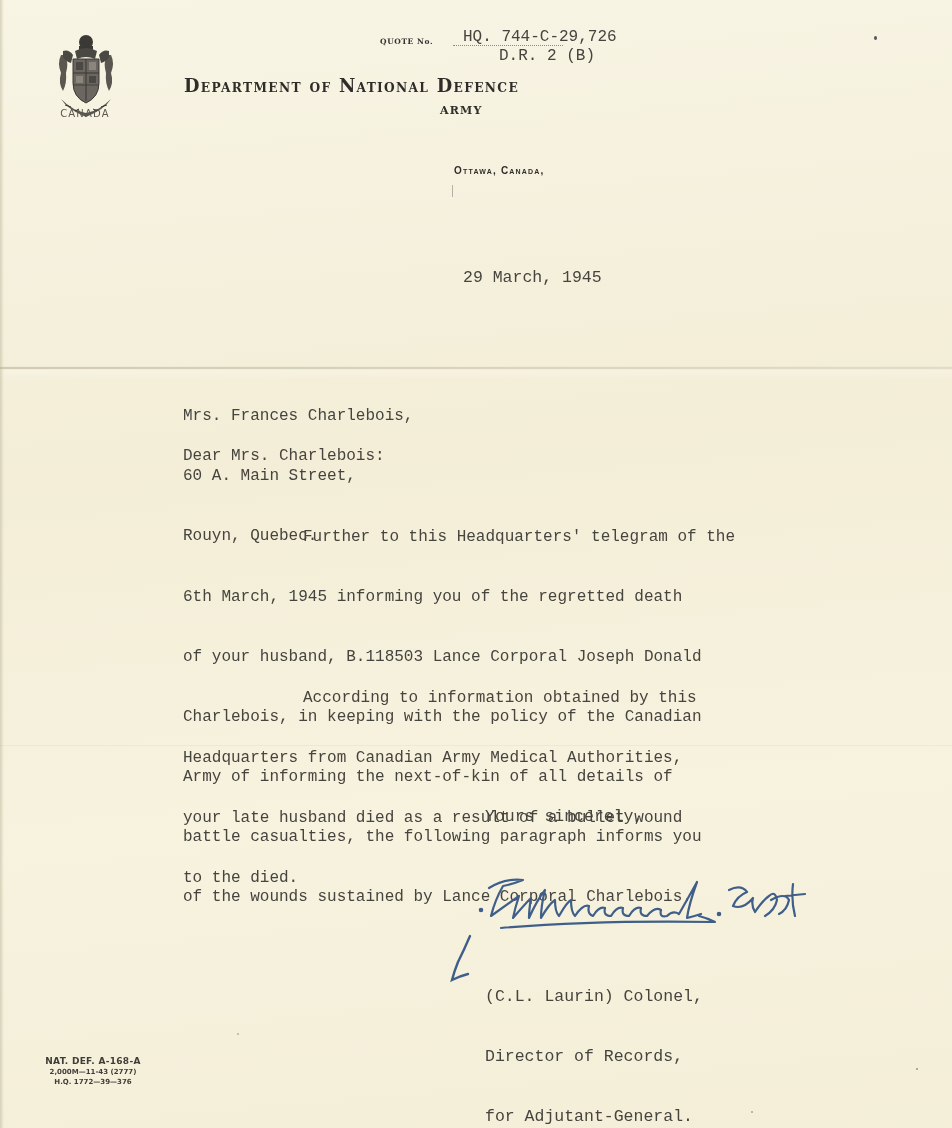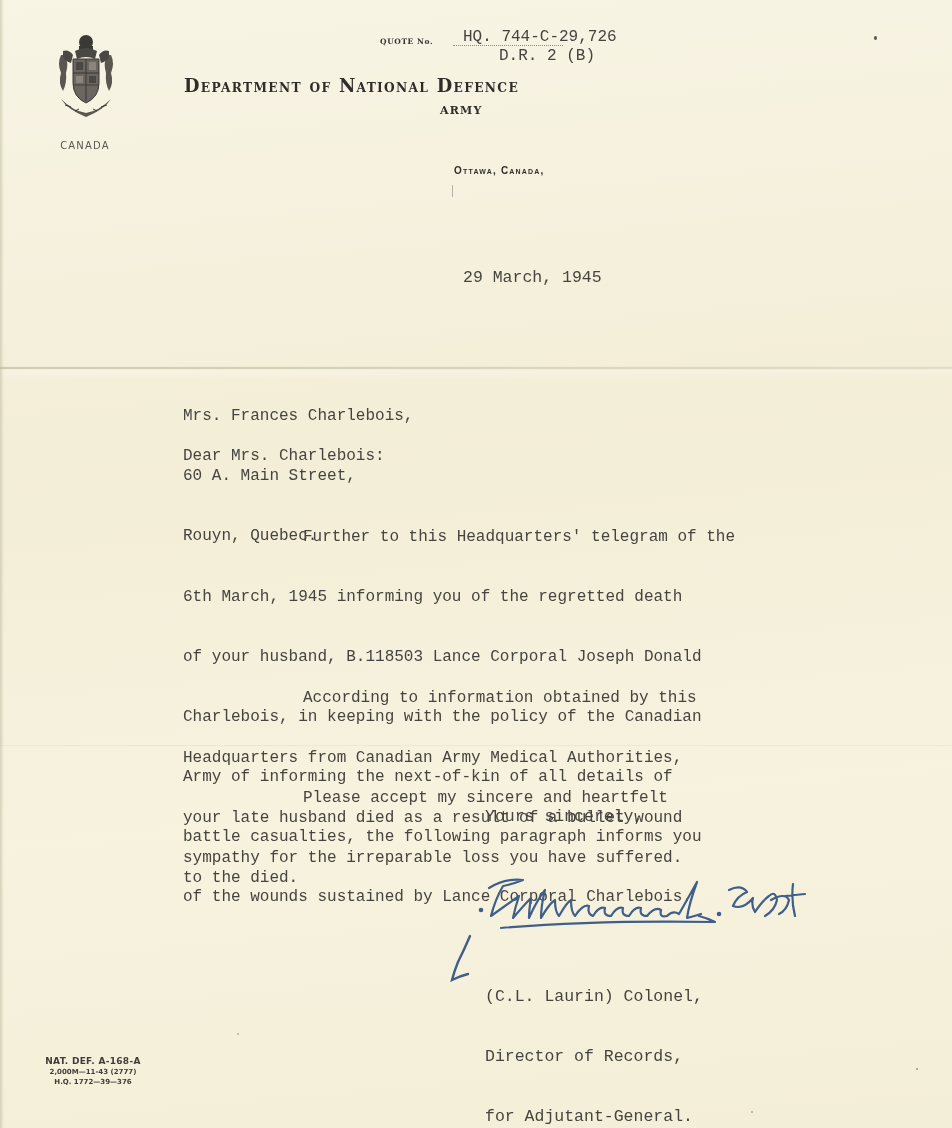--- a/index.html
+++ b/index.html
@@ -51,21 +51,21 @@
       position: absolute;
       left: 55px;
       top: 33px;
       width: 62px;
       height: 88px;
     }
     .crest svg { display: block; }
     .crest-label {
       position: absolute;
       left: 50px;
-      top: 140px;
+      top: 108px;
       width: 70px;
       text-align: center;
       font-family: "DejaVu Sans", sans-serif;
       font-size: 10px;
       letter-spacing: 1.2px;
       color: #5a5752;
     }
 
     
     .quote-label {
@@ -278,24 +278,20 @@
     <span class="line">of the wounds sustained by Lance Corporal Charlebois.</span>
   </div>
 
   <div class="typed block para2">
     <span class="line indent">According to information obtained by this</span>
     <span class="line">Headquarters from Canadian Army Medical Authorities,</span>
     <span class="line">your late husband died as a result of a bullet wound</span>
     <span class="line">to the died.</span>
   </div>
 
-  <div class="typed block para3">
-    <span class="line indent">Please accept my sincere and heartfelt</span>
-    <span class="line">sympathy for the irreparable loss you have suffered.</span>
-  </div>
 
   <div class="typed closing">Yours sincerely,</div>
 
   <div class="signature">
     <svg width="380" height="80" viewBox="0 0 380 80" fill="none" stroke="#3f5f8a" stroke-width="2.2" stroke-linecap="round" stroke-linejoin="round">
       <path d="M14 18 Q30 8 48 10 Q38 14 28 16 Q20 30 16 46 Q30 36 44 26 Q40 38 38 48 Q50 34 56 28 Q54 40 54 48 Q62 30 70 20 Q66 36 66 48 Q74 34 80 30 Q80 42 84 46 Q92 32 96 30 Q96 42 100 46 Q108 34 114 36 Q112 44 118 46 Q124 36 130 38 Q128 46 136 46 Q142 36 148 38 Q146 46 154 46 Q160 36 166 38 Q164 46 172 46 Q180 36 186 40 Q184 48 192 46 Q198 40 204 44 Q212 30 222 12 Q214 34 212 48 Q220 46 226 44"></path>
       <path d="M26 58 Q120 50 240 52 Q232 48 224 46"></path>
       <path d="M254 20 Q266 14 272 22 Q262 26 258 36 Q268 40 278 28 Q276 36 280 42 Q288 30 294 26 Q300 20 302 30 Q300 40 290 46 M296 30 Q310 22 314 30 Q312 40 304 44 M318 14 Q316 30 320 46 M310 26 L330 24"></path>
       <circle cx="244" cy="44" r="1.2" fill="#3f5f8a"></circle>
       <circle cx="6" cy="40" r="1.2" fill="#3f5f8a"></circle>

